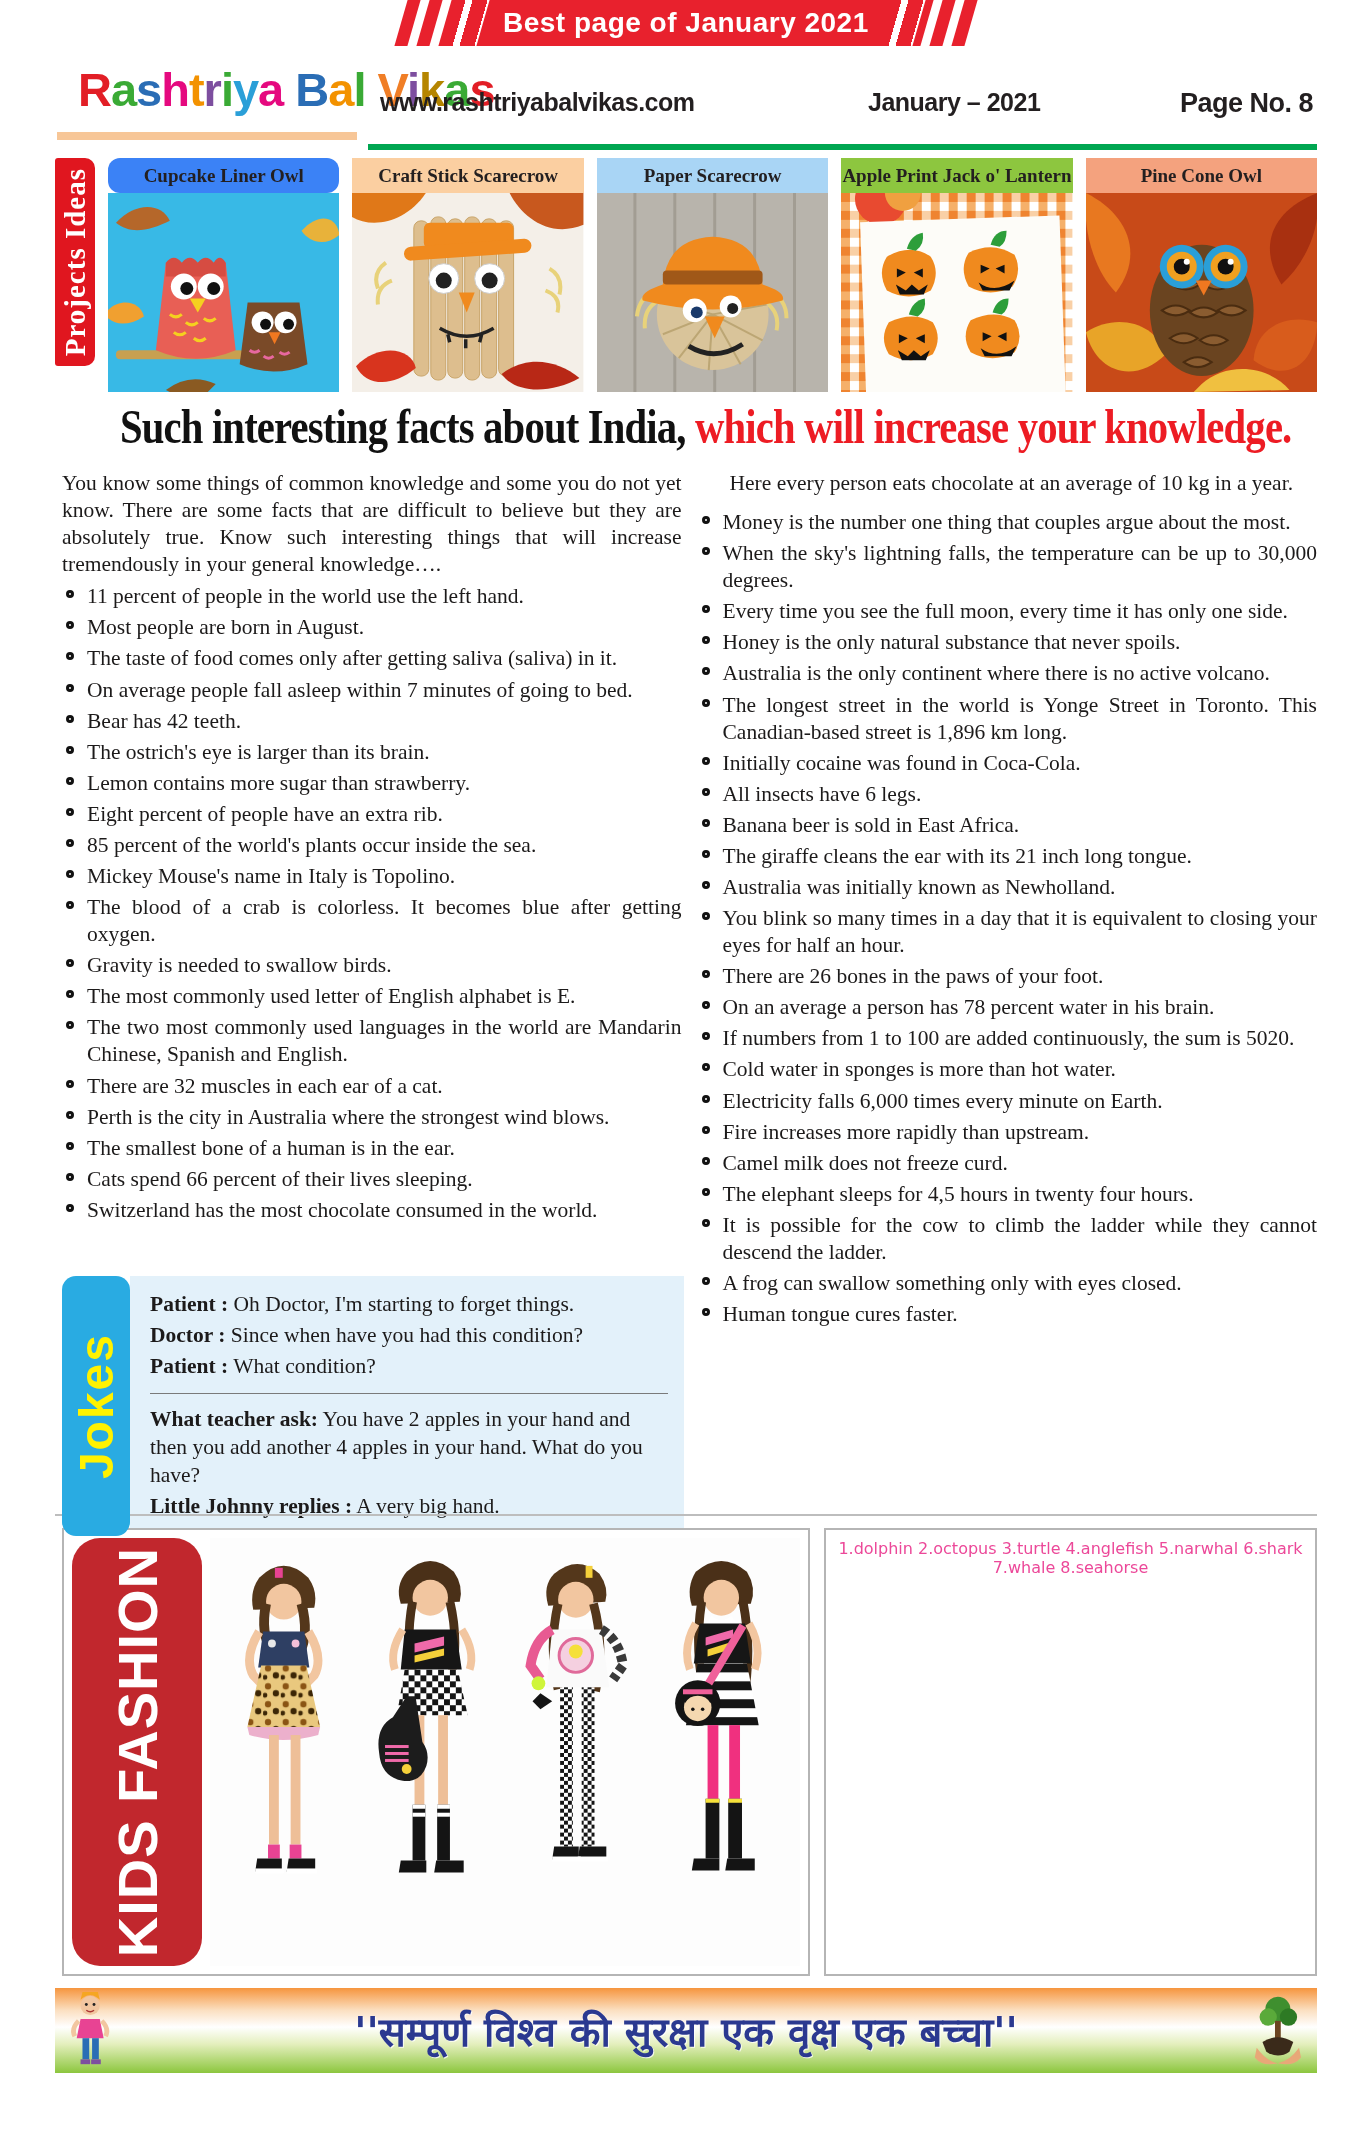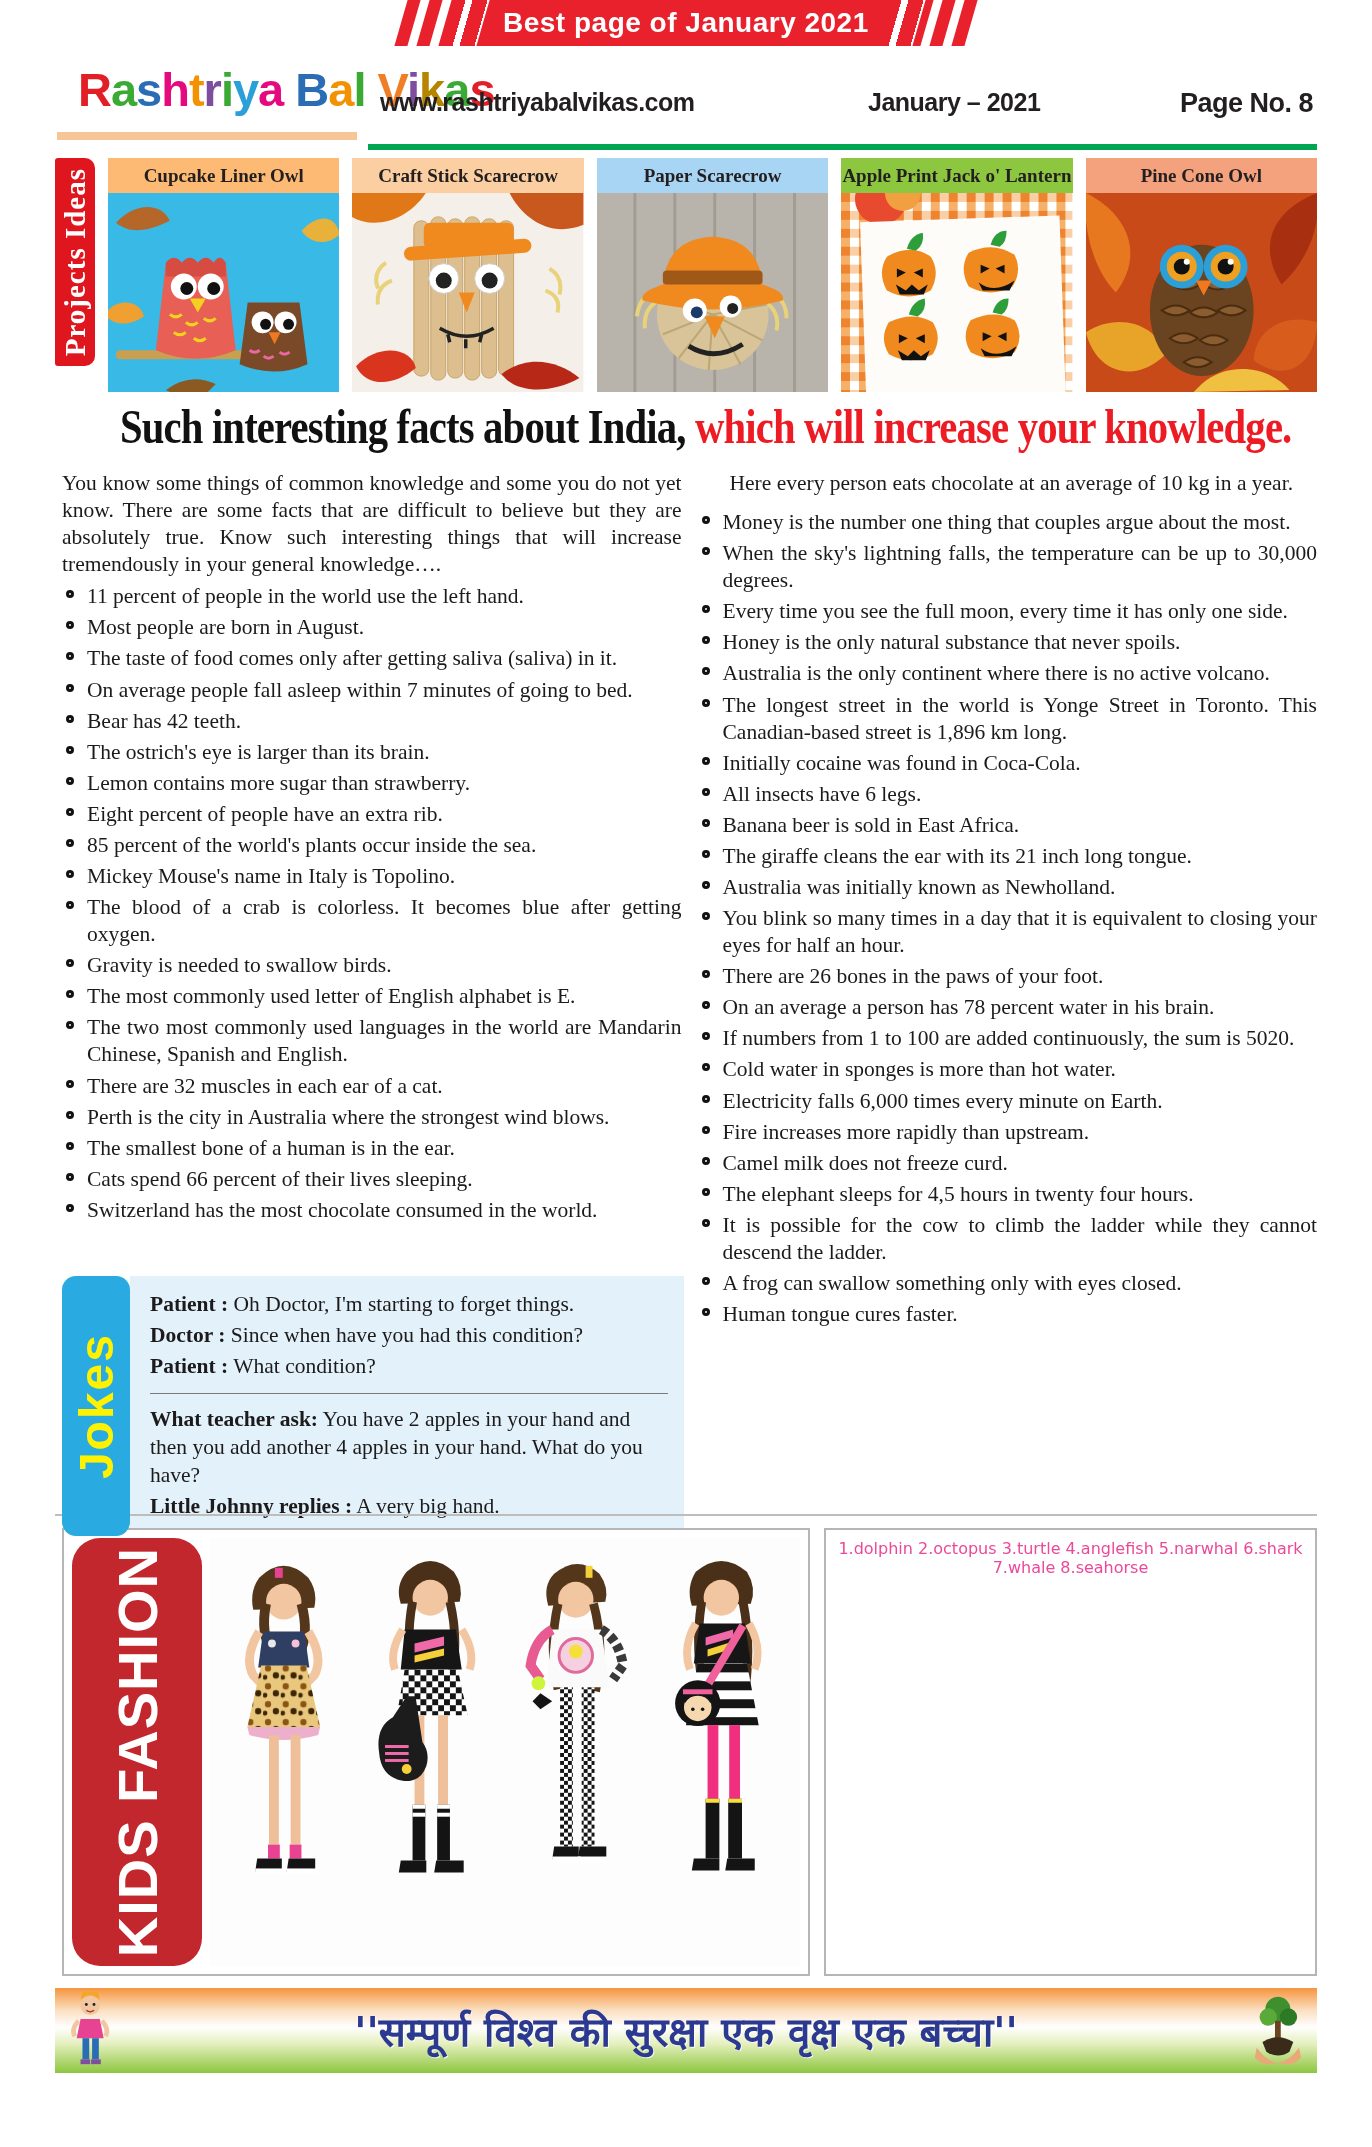--- a/index.html
+++ b/index.html
@@ -113,21 +113,21 @@
   <div class="hmeta site">www.rashtriyabalvikas.com</div>
   <div class="hmeta date">January – 2021</div>
   <div class="hmeta pageno">Page No. 8</div>
 
   <div class="projects">
     <div class="ribbon">
       <span>Projects Ideas</span>
     </div>
 
     <div class="card">
-      <div class="card-title" style="background-color: #fdba74;">Cupcake Liner Owl</div>
+      <div class="card-title" style="background-color: #3b82f6; border-radius: 12px;">Cupcake Liner Owl</div>
       <div class="card-img">
         <svg viewBox="0 0 232 200" preserveAspectRatio="none">
           <rect width="232" height="200" fill="#38b9e6"></rect>
           <path d="M8 30 C28 8 54 10 62 28 C42 38 22 42 8 30Z" fill="#b5672a"></path>
           <path d="M194 38 C212 18 230 24 232 42 C218 54 202 50 194 38Z" fill="#e8b23a"></path>
           <path d="M-4 122 C10 104 32 108 36 124 C20 134 6 134 -4 122Z" fill="#f0a030"></path>
           <path d="M58 198 Q82 180 108 192 L100 200 L62 200Z" fill="#8a5a22"></path>
           <rect x="8" y="158" width="128" height="9" rx="4" fill="#c8a050"></rect>
           <path d="M58 70 L118 70 L128 158 Q88 175 48 158 Z" fill="#e85f55"></path>
           <path d="M58 70 Q66 60 74 70 Q82 60 90 70 Q98 60 106 70 Q112 60 118 70 L118 84 L58 84Z" fill="#d64c42"></path>

